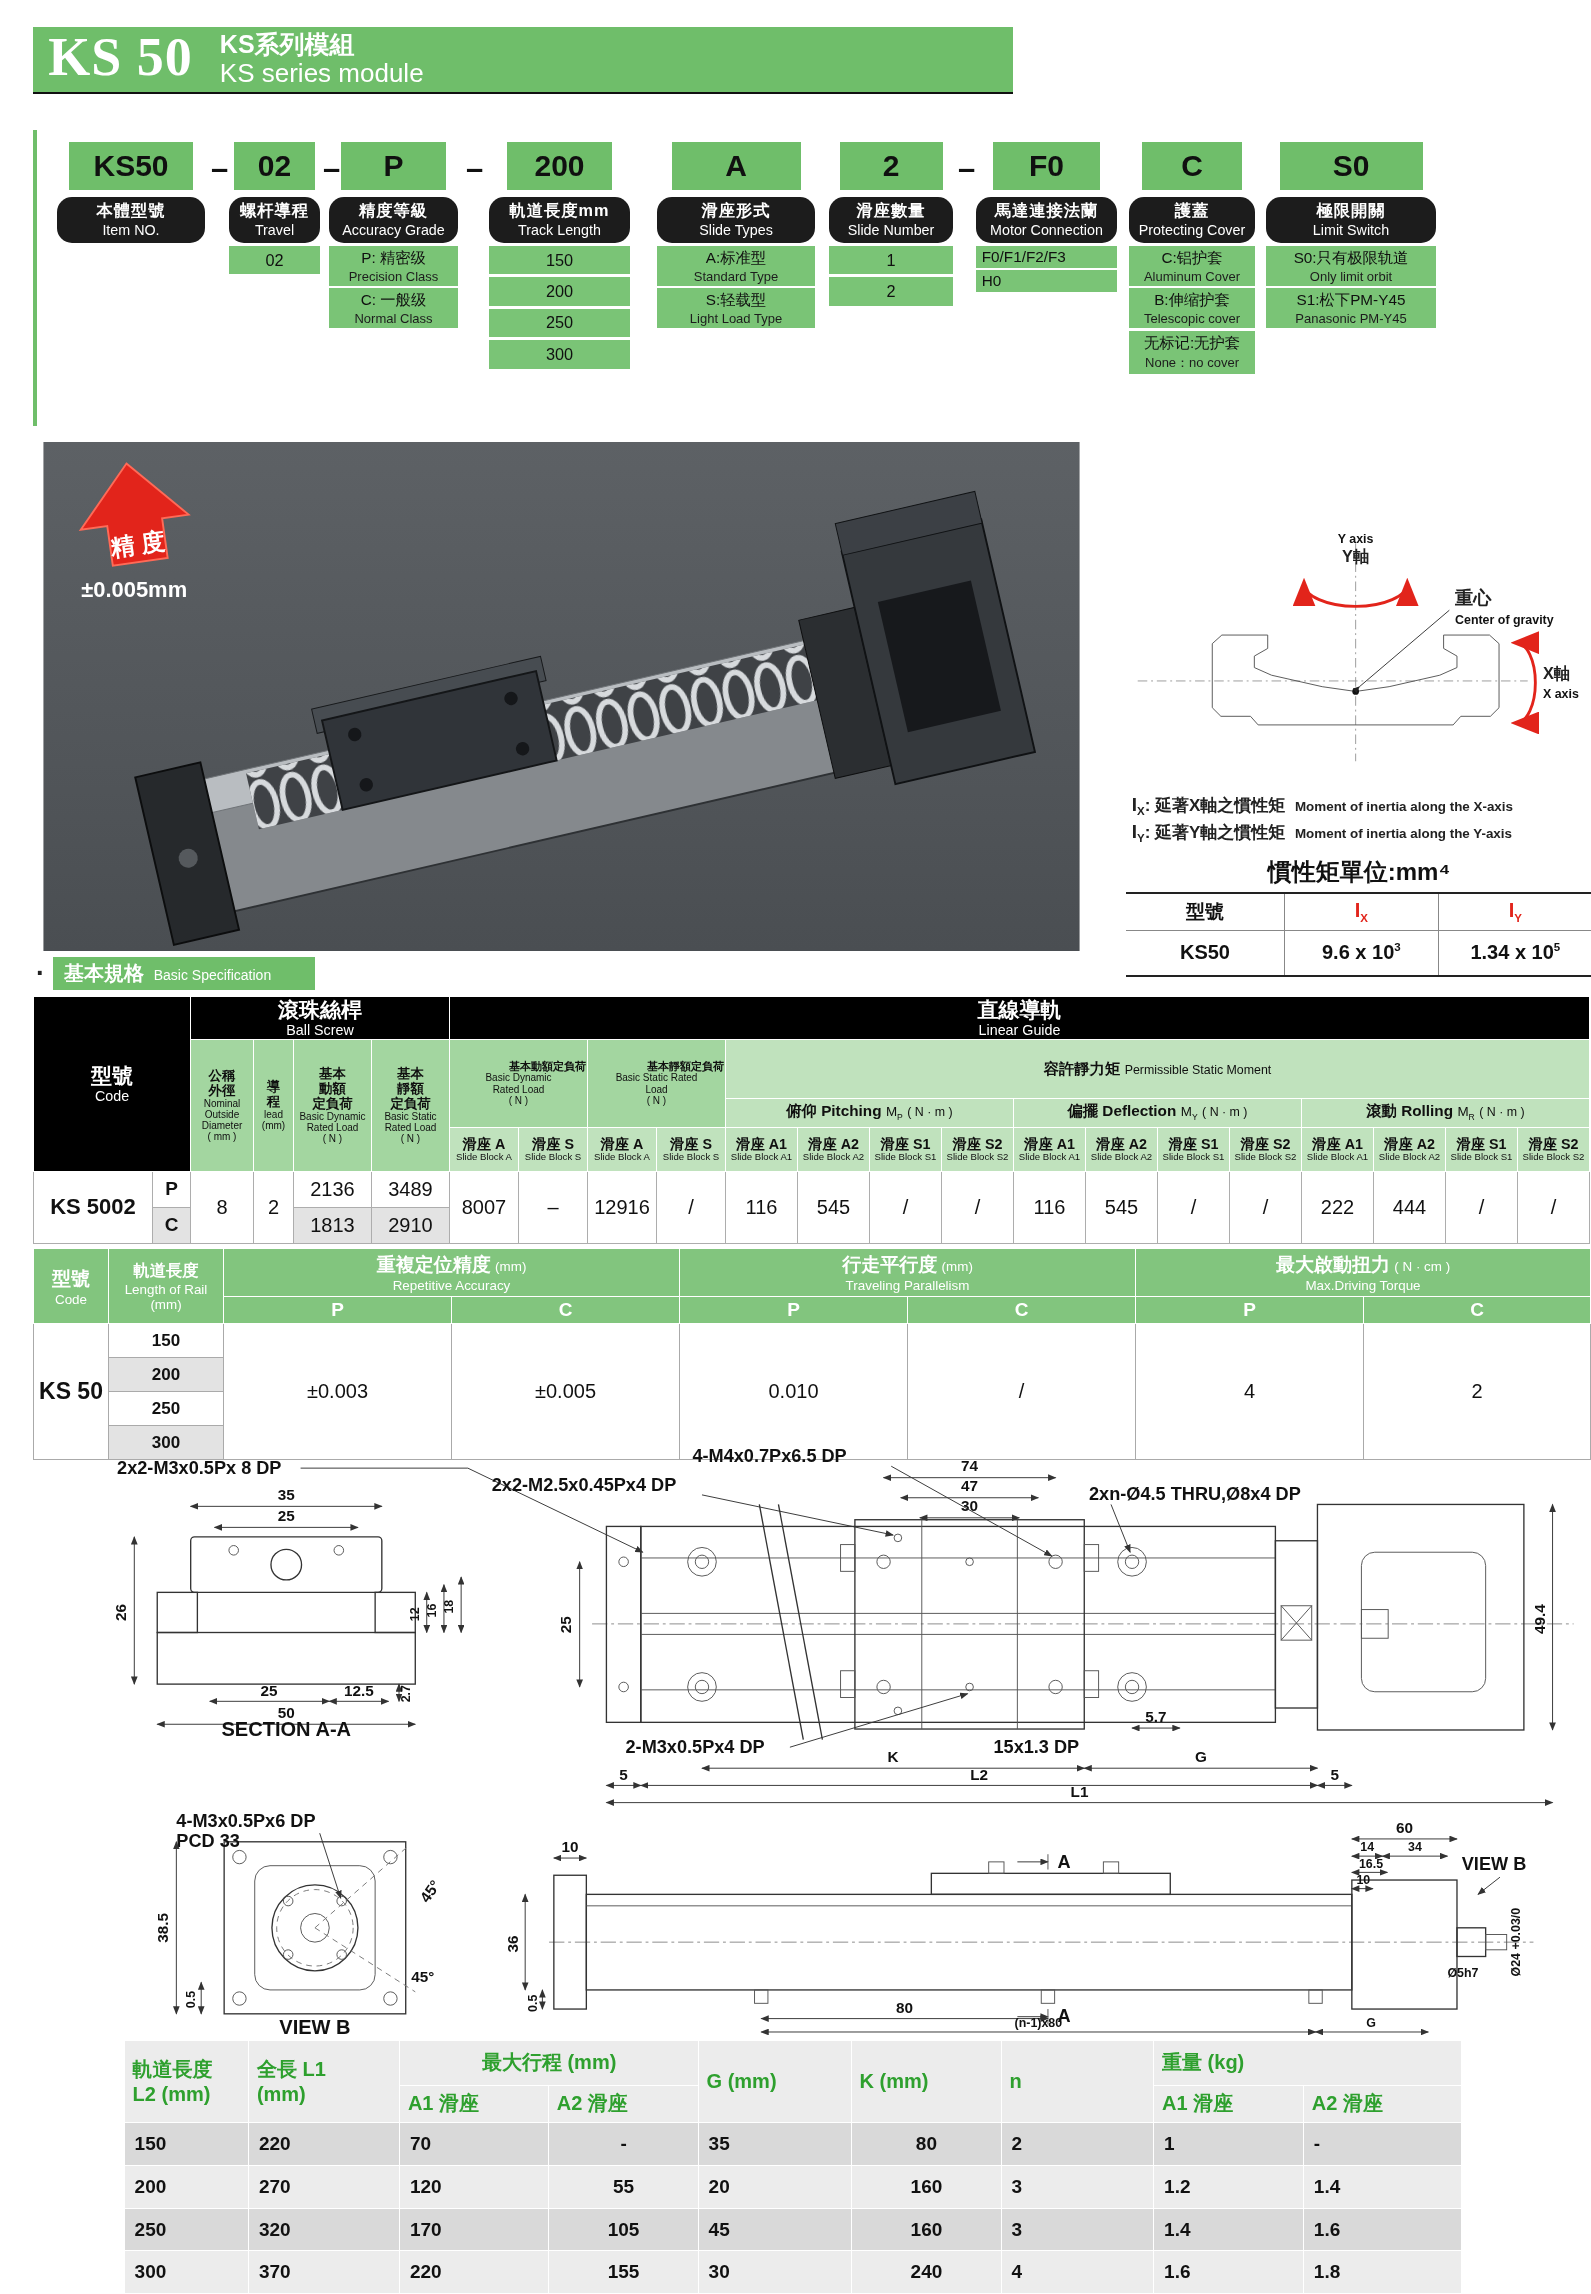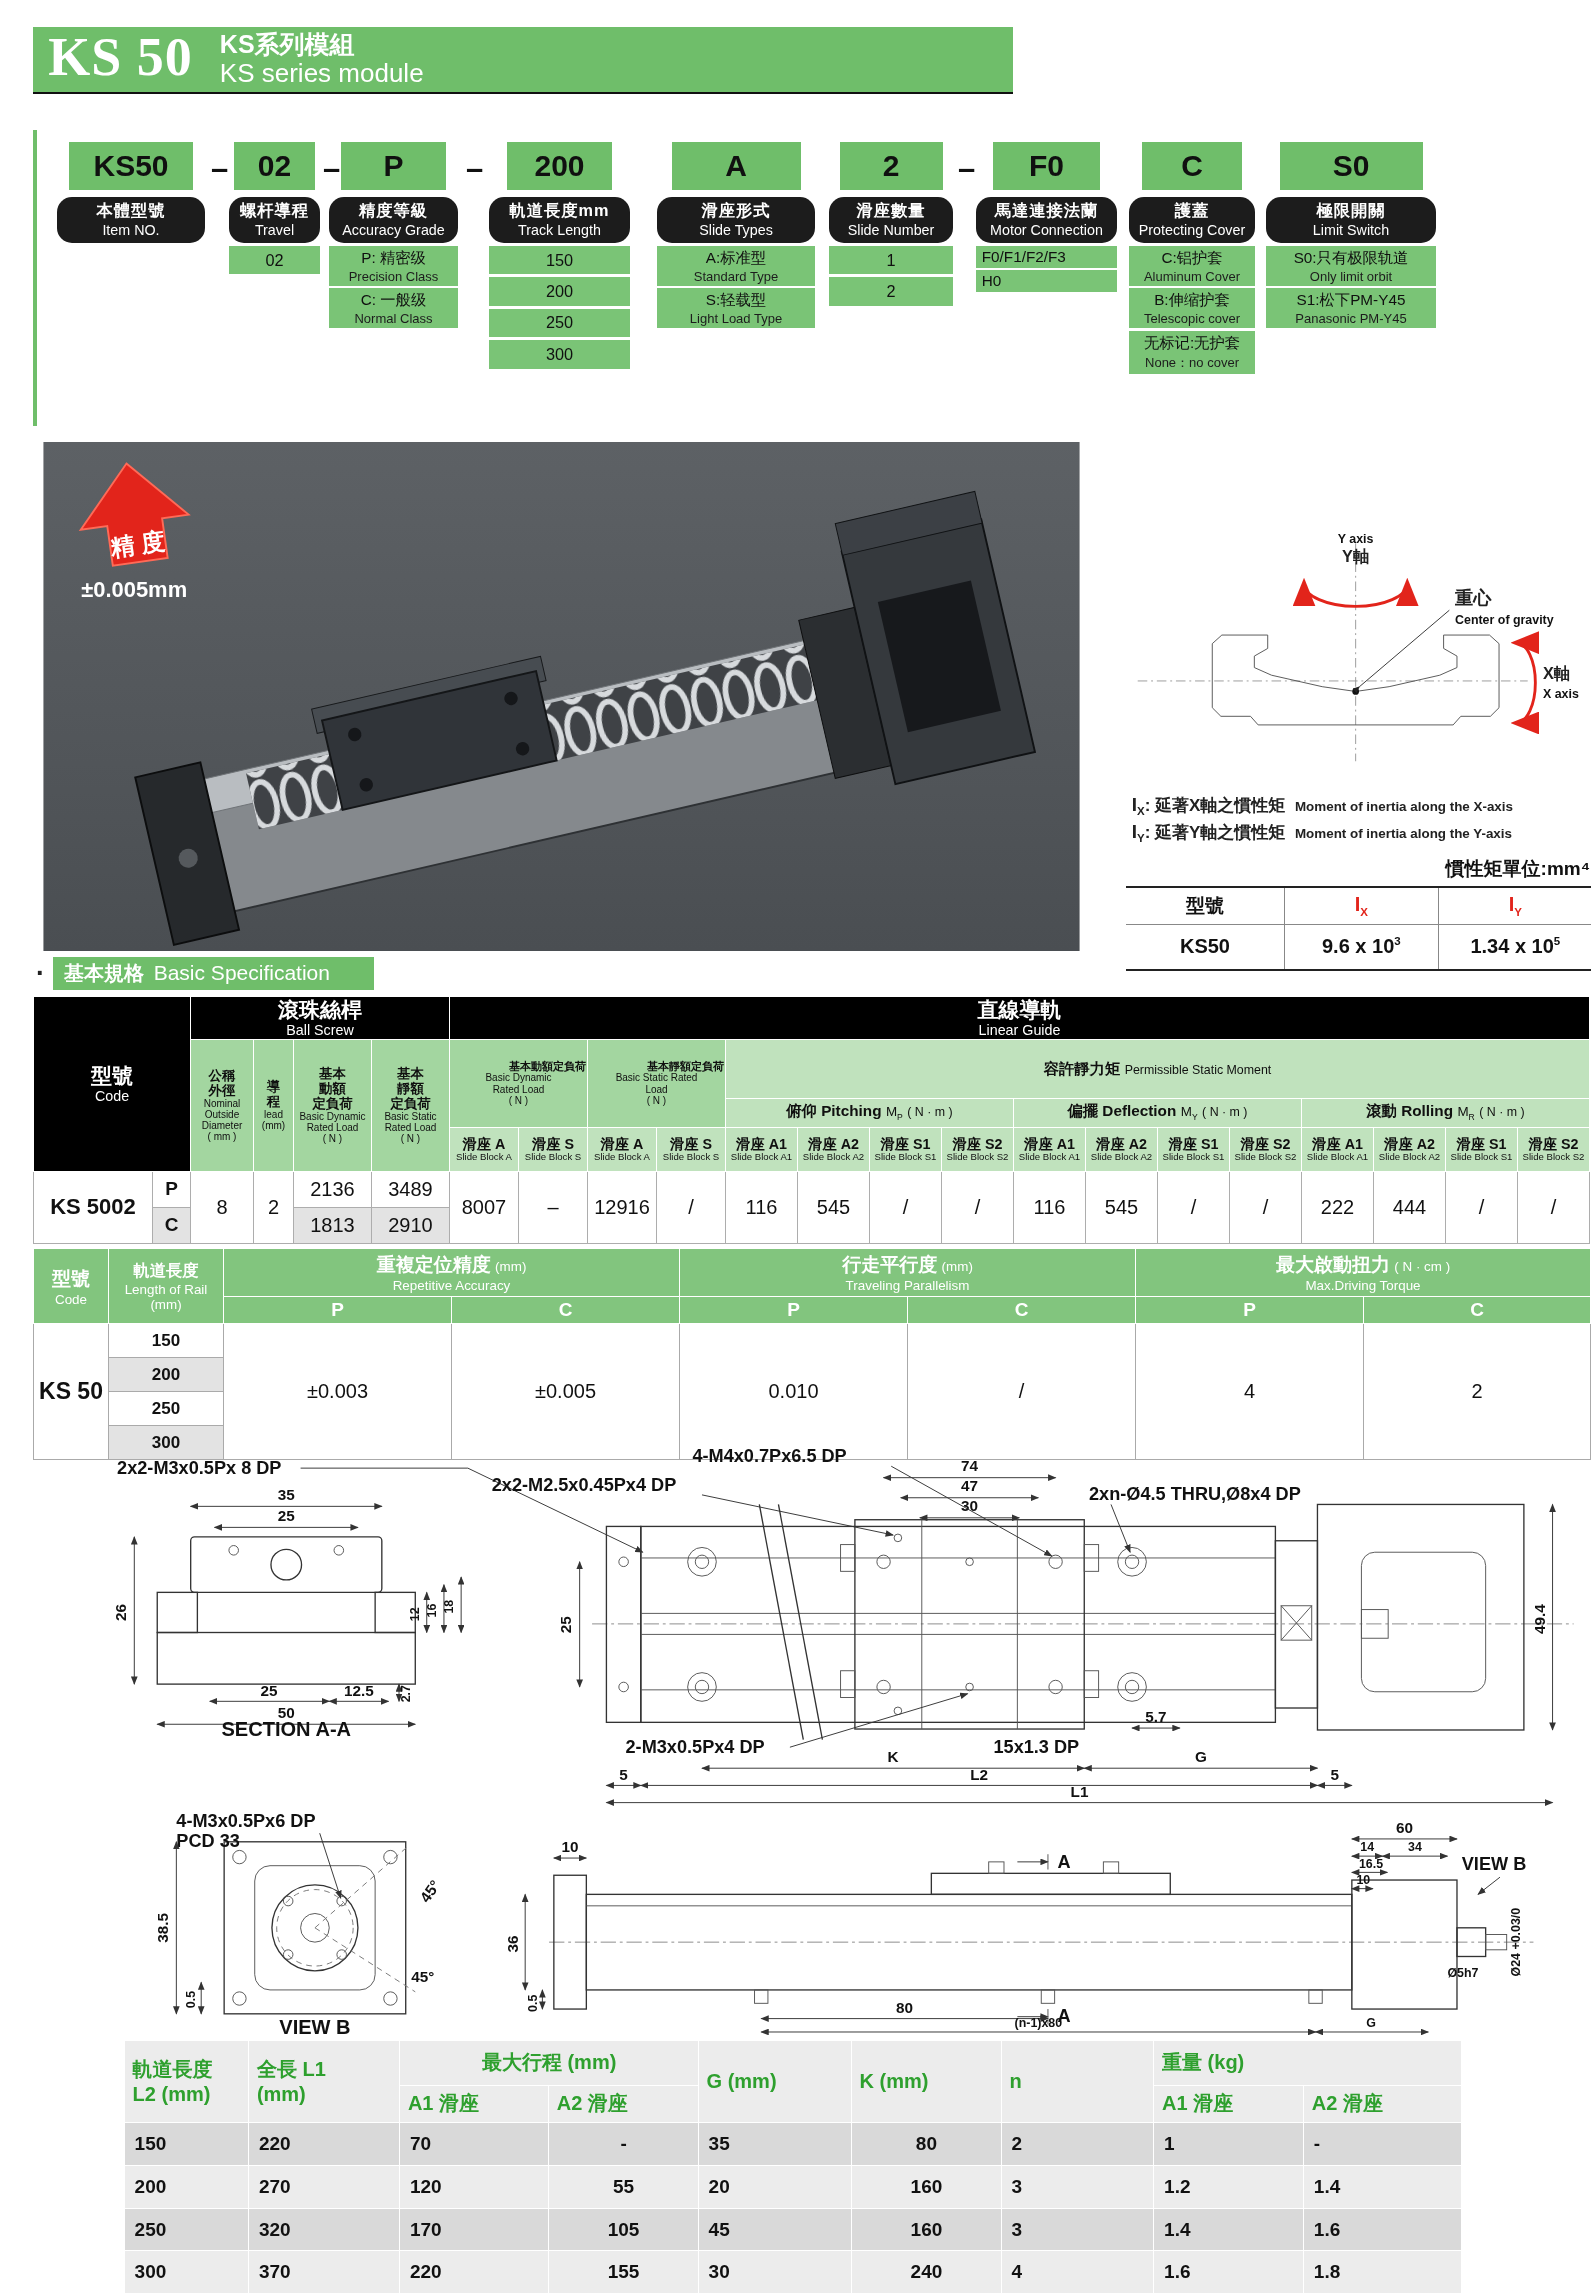--- a/index.html
+++ b/index.html
@@ -34,35 +34,35 @@
 
   
   .photo{position:absolute;left:43px;top:442px;width:1037px;height:509px;}
 
   
   .inertia{position:absolute;left:1126px;top:528px;width:466px;}
   .idef{font-size:17px;font-weight:bold;margin:1.9px 0 3.8px 5.7px;color:#222;}
   .idef .isym{font-size:19px;}
   .idef sub{font-size:11.5px;}
   .idef .ien{font-size:13.4px;margin-left:9.6px;}
-  .icaption{display:flex;justify-content:flex-end;font-weight:bold;font-size:19px;margin-top:11.5px;padding:0 1.9px;}
+  .icaption{display:flex;justify-content:center;font-weight:bold;font-size:24px;margin-top:11.5px;padding:0 1.9px;}
   .itab{width:100%;border-collapse:collapse;border-top:2.9px solid #222;border-bottom:2.9px solid #222;margin-top:3.8px;}
   .itab th,.itab td{border-left:1px solid #888;text-align:center;}
   .itab th:first-child,.itab td:first-child{border-left:none;}
   .itab th{font-size:19px;height:34px;border-bottom:1px solid #888;font-weight:bold;}
   .ired{color:#e2241b;font-weight:bold;font-size:20px;}
   .ired sub{font-size:11.5px;}
   .itab td{font-size:20px;font-weight:bold;height:42px;}
   .itab sup{font-size:11.5px;}
 
   
   .spec-title{position:absolute;left:36px;top:957px;display:flex;align-items:center;}
   .spec-title .dot{font-size:27px;font-weight:bold;margin-right:7.6px;color:#222;}
   .stbar{background:#6fbe6a;color:#fff;height:32.5px;line-height:32.5px;padding:0 44px 0 11.5px;font-size:20px;font-weight:bold;}
-  .stbar .en{font-weight:normal;font-size:21px;margin-left:9.6px;}
+  .stbar .en{font-weight:normal;font-size:14px;margin-left:9.6px;}
 
   
   .t1{position:absolute;left:33px;top:996px;width:1553px;border-collapse:collapse;table-layout:fixed;}
   .t1 th{border:1.9px solid #fff;line-height:1.12;font-weight:normal;vertical-align:middle;}
   .g1{background:#000000;color:#fff;}
   .g2{background:#a3d6a0;color:#101010;}
   .g3{background:#c0e2bd;color:#101010;}
   .zh1{font-size:21px;font-weight:bold;}
   .en1{font-size:14.3px;}
   .zh2{font-size:13.4px;font-weight:bold;white-space:pre-line;}

